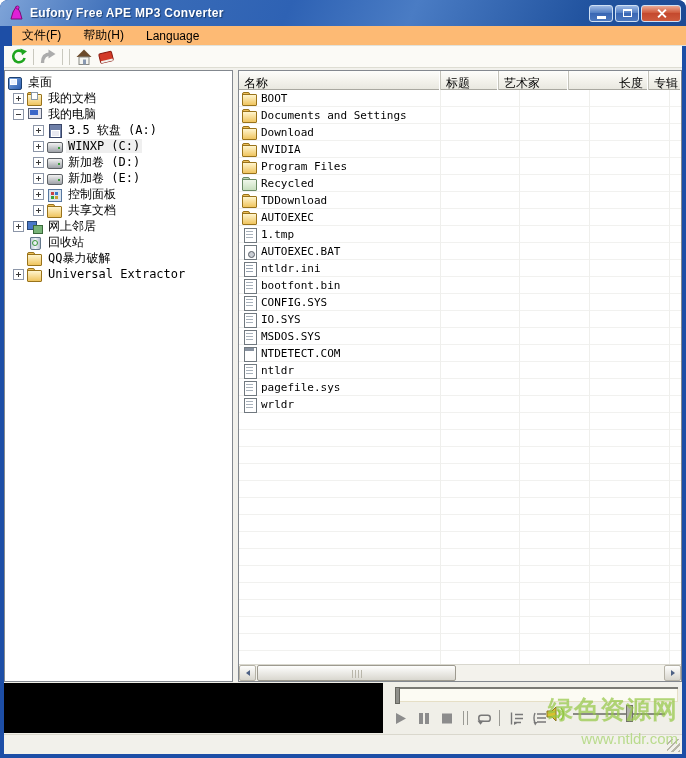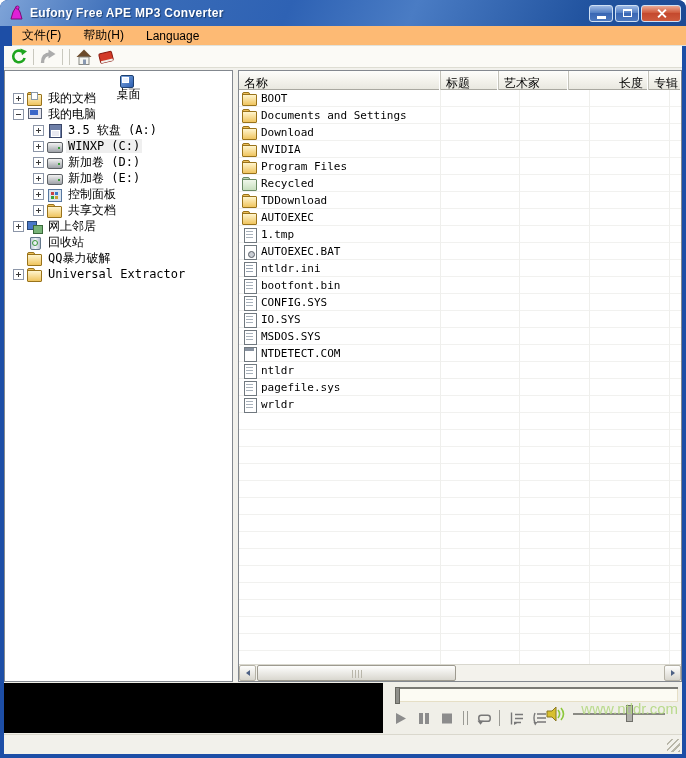--- a/index.html
+++ b/index.html
@@ -31,21 +31,21 @@
   .tsep{width:1px;height:16px;background:#C9C8BE;margin:0 3px;}
   .gap-strip{position:absolute;left:4px;top:68px;width:678px;height:2px;background:#F2F1EC;}
 
   
   .tree-panel{position:absolute;left:4px;top:70px;width:229px;height:612px;background:#fff;border:1px solid #83888F;padding-top:3px;overflow:hidden;}
   .splitter{position:absolute;left:233px;top:70px;width:5px;height:612px;background:#F2F1EC;}
   .list-panel{position:absolute;left:238px;top:70px;width:444px;height:612px;background:#fff;border:1px solid #83888F;overflow:hidden;}
 
   
   .trow{height:16px;display:flex;align-items:center;font-family:"DejaVu Sans Mono","Liberation Sans",monospace;font-size:12px;white-space:nowrap;}
-  .trow.d0{padding-left:16px;flex-direction:column;}
+  .trow.d0{padding-left:2px;}
   .trow.d1{padding-left:8px;}
   .trow.d2{padding-left:28px;}
   .tw{width:11px;height:11px;border:1px solid #8C96A8;background:#fff;flex:none;position:relative;margin-right:3px;}
   .tw::before{content:"";position:absolute;left:2px;top:4px;width:5px;height:1px;background:#3A3A3A;}
   .tw.plus::after{content:"";position:absolute;left:4px;top:2px;width:1px;height:5px;background:#3A3A3A;}
   .twsp{width:14px;flex:none;}
   .tlabel{margin-left:4px;padding:0 2px;line-height:14px;}
   .trow.sel .tlabel{background:#EFEFEF;}
 
   
@@ -416,20 +416,21 @@
         <polygon points="1,6 6,6 10,2 10,16 6,12 1,12" fill="#D8C030" stroke="#8A7820" stroke-width="1"></polygon>
         <path d="M12 5 q3.2 4 0 8" fill="none" stroke="#8CC83C" stroke-width="1.6"></path>
         <path d="M15 3 q5 6 0 12" fill="none" stroke="#8CC83C" stroke-width="1.6"></path>
       </svg>
       <div class="vol-line"></div>
       <div class="vol-thumb"></div>
     </div>
   </div>
 
   <div class="watermark">
+    <div class="wm1">绿色资源网</div>
     <div class="wm2">www.ntldr.com</div>
   </div>
 
   <div class="statusbar">
     <div class="grip"></div>
   </div>
 
 </div>
 
 </body></html>

